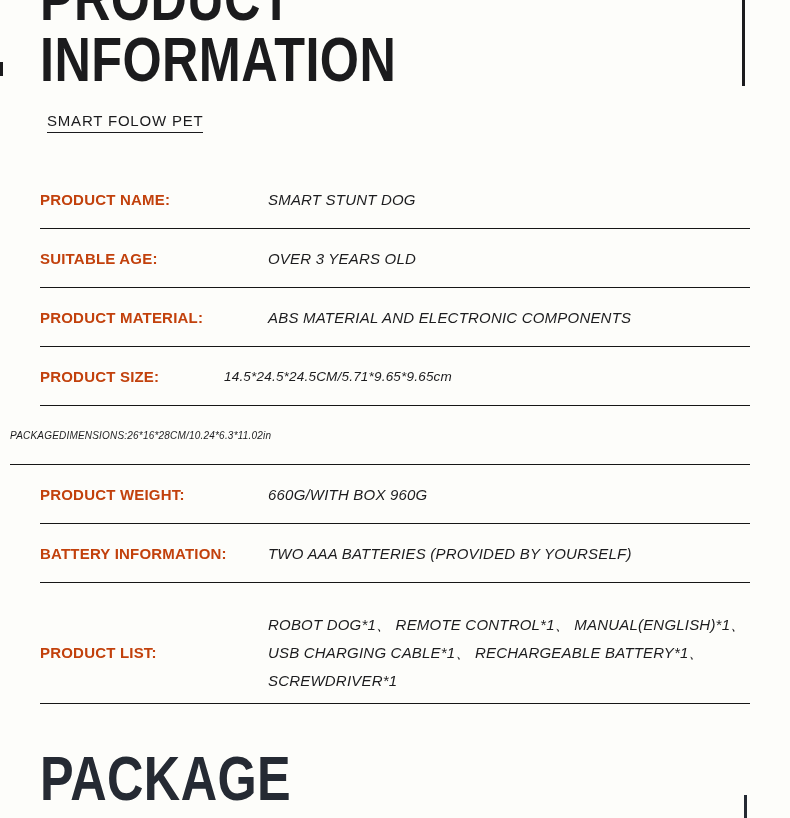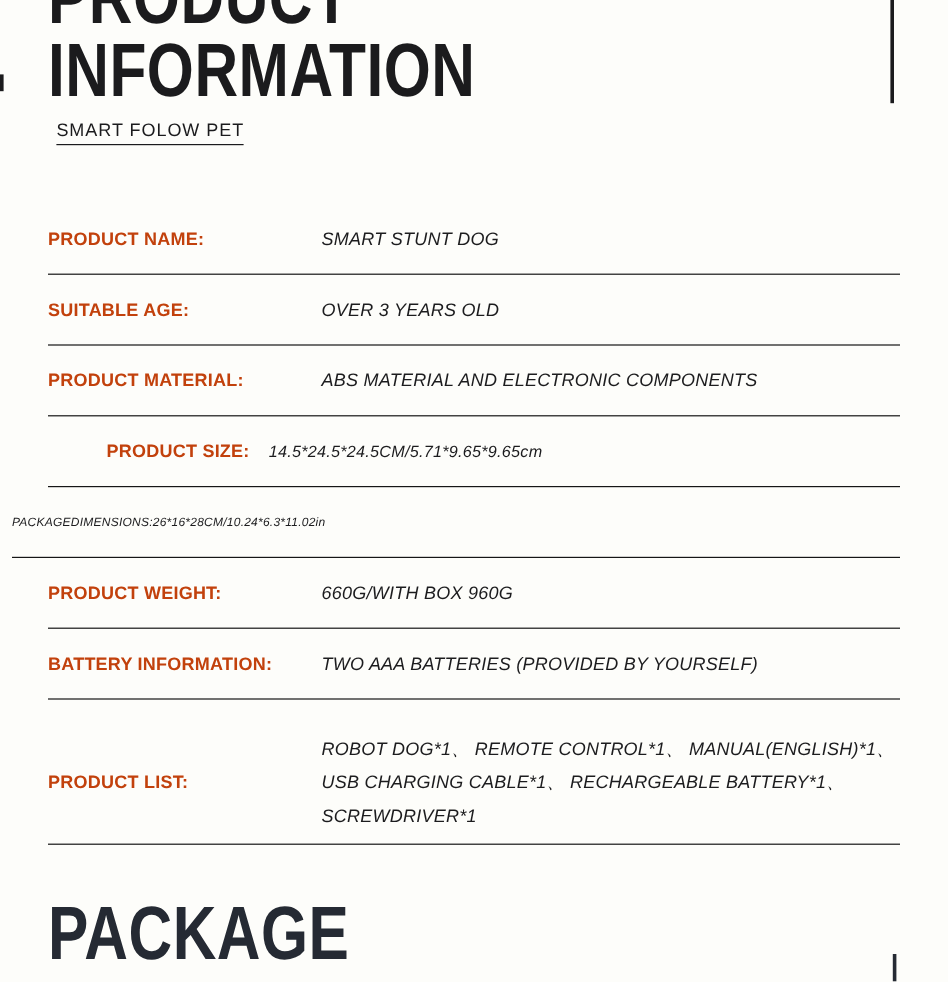--- a/index.html
+++ b/index.html
@@ -25,21 +25,21 @@
     line-height: 61px;
     color: #1b1b1d;
     transform: scaleX(0.80);
     transform-origin: 0 0;
     letter-spacing: 0.5px;
     white-space: nowrap;
   }
   .subtitle {
     position: absolute;
     left: 47px;
-    top: 100px;
+    top: 112px;
     font-size: 15px;
     font-weight: 400;
     letter-spacing: 0.8px;
     color: #1b1b1d;
     border-bottom: 1.5px solid #1b1b1d;
     padding-bottom: 3px;
     white-space: nowrap;
   }
   
   .spec-table {
@@ -65,21 +65,21 @@
     white-space: nowrap;
   }
   .spec-value {
     font-size: 15px;
     font-weight: 400;
     letter-spacing: 0.2px;
     color: #1c1c1e;
     font-style: italic;
   }
   
-  .spec-row.size-row .spec-label { width: 168px; flex: 0 0 168px; text-align: right; }
+  .spec-row.size-row .spec-label { width: 168px; flex: 0 0 168px; }
   .spec-row.size-row .spec-value { font-size: 13.5px; margin-left: 16px; }
   
   .spec-row.full-row {
     margin-left: -30px;
     padding-left: 0;
     width: 740px;
   }
   .spec-row.full-row .spec-value {
     font-size: 10px;
     font-weight: 400;

